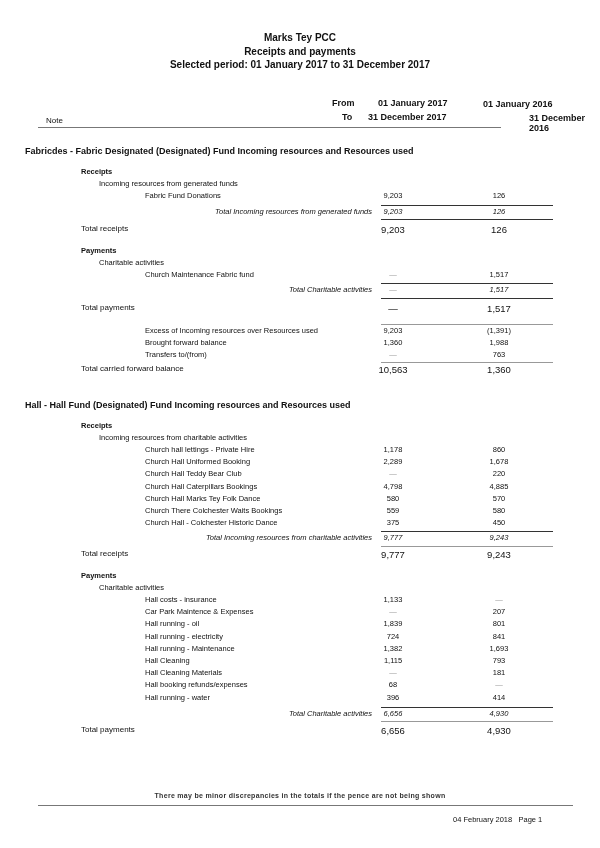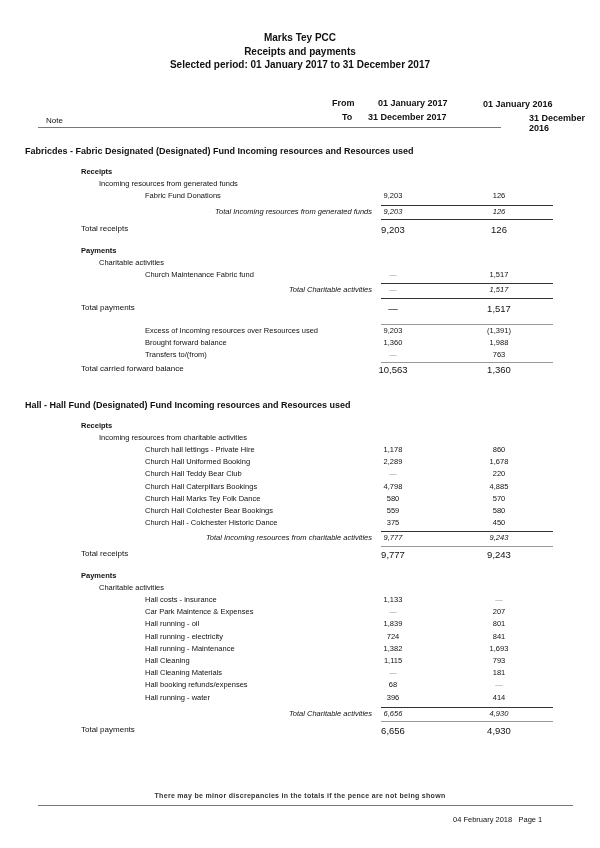--- a/index.html
+++ b/index.html
@@ -148,21 +148,21 @@
       <span class="lbl">Church Hall Caterpillars Bookings</span>
       <span class="v1">4,798</span>
       <span class="v2">4,885</span>
     </div>
     <div class="row lvl2" style="top: 493.8px;">
       <span class="lbl">Church Hall Marks Tey Folk Dance</span>
       <span class="v1">580</span>
       <span class="v2">570</span>
     </div>
     <div class="row lvl2" style="top: 506px;">
-      <span class="lbl">Church Hall Colchester Bear Bookings</span>
+      <span class="lbl">Church There Colchester Waits Bookings</span>
       <span class="v1">559</span>
       <span class="v2">580</span>
     </div>
     <div class="row lvl2" style="top: 518.2px;">
       <span class="lbl">Church Hall - Colchester Historic Dance</span>
       <span class="v1">375</span>
       <span class="v2">450</span>
     </div>
   </div>
 <div class="line" style="left:381px; width:172px; top:531px;"></div>

